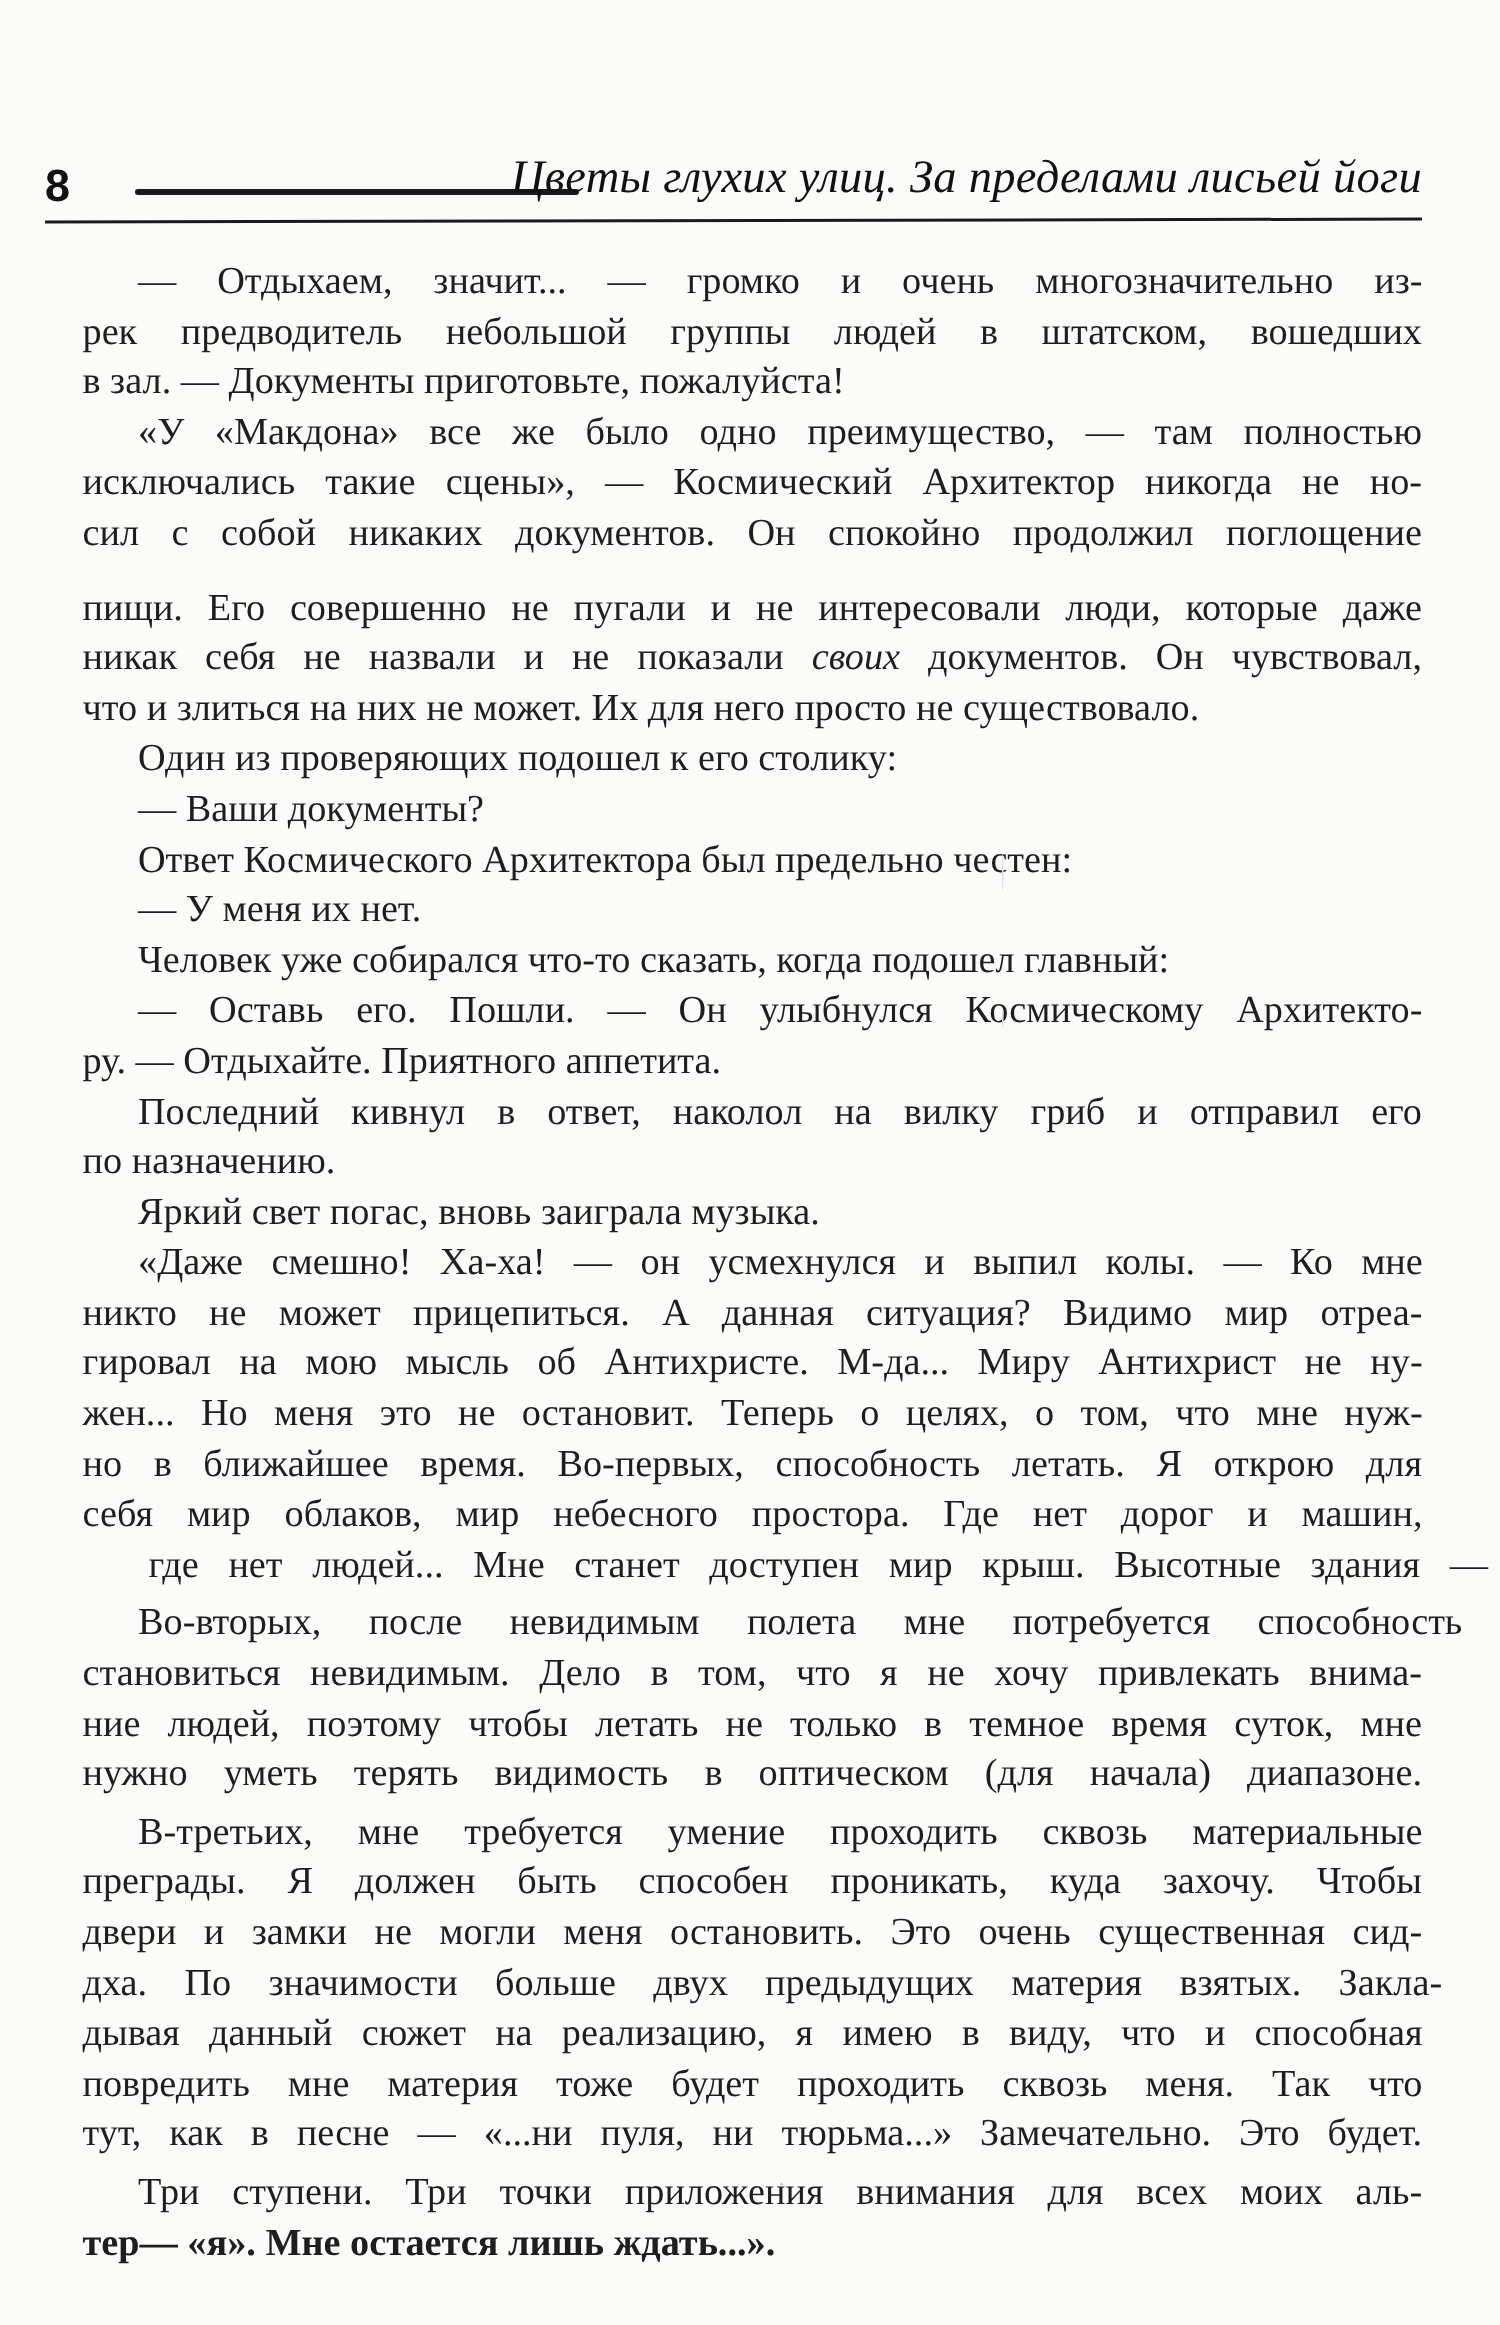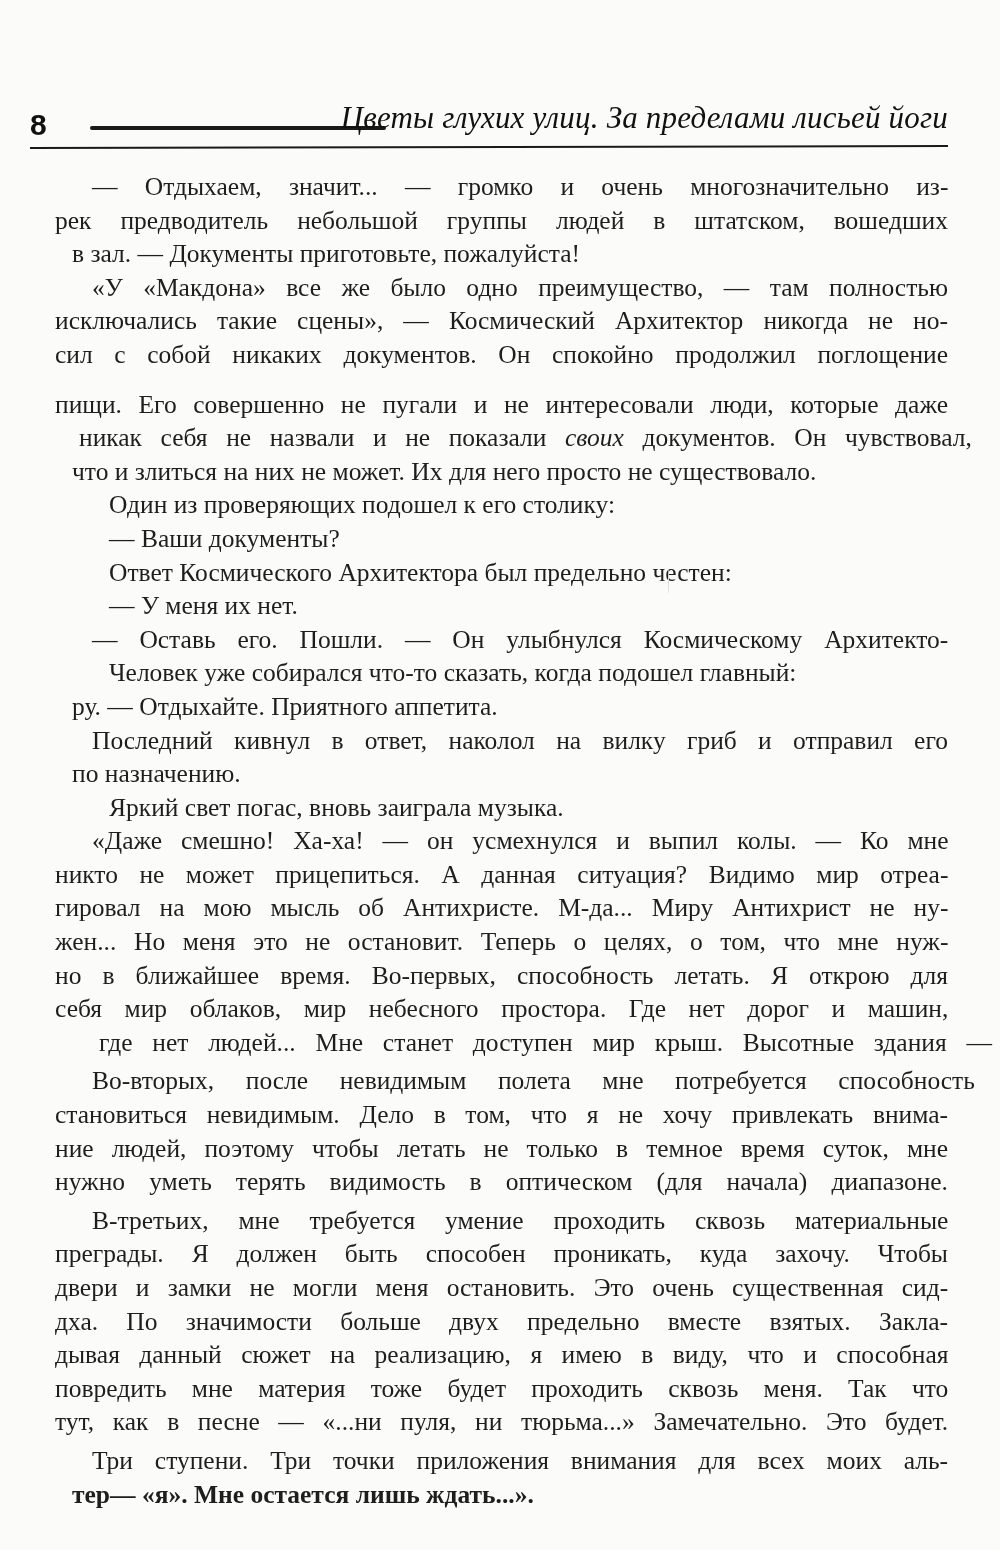--- a/index.html
+++ b/index.html
@@ -81,21 +81,21 @@
       color: #1e1e1e;
     }
     .line {
       display: block;
       white-space: nowrap;
       height: 33.6px;
       text-align-last: justify;
       text-align: justify;
     }
     .line.indent { padding-left: 37px; }
-    .line.last { text-align-last: left; margin-left: 17px; }
+    .line.last { text-align-last: left; }
     .line.gap { margin-top: 5px; }
     .it { font-style: italic; }
     
     .speck {
       position: absolute;
       width: 2px; height: 2px;
       background: #c9c9c9;
       border-radius: 50%;
     }
   </style>
@@ -112,47 +112,47 @@
   </div>
 
   <div class="body-text" id="body-text">
       <span class="line indent" style="display: block; width: auto; word-spacing: 20.88px;">— Отдыхаем, значит... — громко и очень многозначительно из-</span>
       <span class="line" style="display: block; width: auto; word-spacing: 22.57px;">рек предводитель небольшой группы людей в штатском, вошедших</span>
       <span class="line last" style="display: block; width: auto;">в зал. — Документы приготовьте, пожалуйста!</span>
       <span class="line indent" style="display: block; width: auto; word-spacing: 14px;">«У «Макдона» все же было одно преимущество, — там полностью</span>
       <span class="line" style="display: block; width: auto; word-spacing: 13.63px;">исключались такие сцены», — Космический Архитектор никогда не но-</span>
       <span class="line" style="display: block; width: auto; word-spacing: 15.25px;">сил с собой никаких документов. Он спокойно продолжил поглощение</span>
       <span class="line" style="display: block; width: auto; word-spacing: 10.2px; margin-top: 16px;">пищи. Его совершенно не пугали и не интересовали люди, которые даже</span>
-      <span class="line" style="display: block; width: auto; word-spacing: 12.2px; margin-left: 24px;"><span>никак себя не назвали и не показали </span><span class="it">своих</span><span> документов. Он чувствовал,</span></span>
+      <span class="line" style="display: block; width: auto; word-spacing: 12.2px;"><span>никак себя не назвали и не показали </span><span class="it">своих</span><span> документов. Он чувствовал,</span></span>
       <span class="line last" style="display: block; width: auto;">что и злиться на них не может. Их для него просто не существовало.</span>
       <span class="line indent last" style="display: block; width: auto;">Один из проверяющих подошел к его столику:</span>
       <span class="line indent last" style="display: block; width: auto;">— Ваши документы?</span>
       <span class="line indent last" style="display: block; width: auto;">Ответ Космического Архитектора был предельно честен:</span>
       <span class="line indent last" style="display: block; width: auto;">— У меня их нет.</span>
+      <span class="line indent last" style="display: block; width: auto;">Человек уже собирался что-то сказать, когда подошел главный:</span>
       <span class="line indent" style="display: block; width: auto; word-spacing: 15.5px;">— Оставь его. Пошли. — Он улыбнулся Космическому Архитекто-</span>
-      <span class="line indent last" style="display: block; width: auto;">Человек уже собирался что-то сказать, когда подошел главный:</span>
       <span class="line last" style="display: block; width: auto;">ру. — Отдыхайте. Приятного аппетита.</span>
       <span class="line indent" style="display: block; width: auto; word-spacing: 14.9px;">Последний кивнул в ответ, наколол на вилку гриб и отправил его</span>
       <span class="line last" style="display: block; width: auto;">по назначению.</span>
       <span class="line indent last" style="display: block; width: auto;">Яркий свет погас, вновь заиграла музыка.</span>
       <span class="line indent" style="display: block; width: auto; word-spacing: 12.55px;">«Даже смешно! Ха-ха! — он усмехнулся и выпил колы. — Ко мне</span>
       <span class="line" style="display: block; width: auto; word-spacing: 15.11px;">никто не может прицепиться. А данная ситуация? Видимо мир отреа-</span>
       <span class="line" style="display: block; width: auto; word-spacing: 12.6px;">гировал на мою мысль об Антихристе. М-да... Миру Антихрист не ну-</span>
       <span class="line" style="display: block; width: auto; word-spacing: 11.23px;">жен... Но меня это не остановит. Теперь о целях, о том, что мне нуж-</span>
       <span class="line" style="display: block; width: auto; word-spacing: 14.67px;">но в ближайшее время. Во-первых, способность летать. Я открою для</span>
       <span class="line" style="display: block; width: auto; word-spacing: 16.2px;">себя мир облаков, мир небесного простора. Где нет дорог и машин,</span>
       <span class="line" style="display: block; width: auto; word-spacing: 13.4px; margin-left: 44px;">где нет людей... Мне станет доступен мир крыш. Высотные здания —</span>
       <span class="line indent gap" style="display: block; width: auto; word-spacing: 25.17px;">Во-вторых, после невидимым полета мне потребуется способность</span>
       <span class="line" style="display: block; width: auto; word-spacing: 13.3px;">становиться невидимым. Дело в том, что я не хочу привлекать внима-</span>
       <span class="line" style="display: block; width: auto; word-spacing: 11.64px;">ние людей, поэтому чтобы летать не только в темное время суток, мне</span>
       <span class="line" style="display: block; width: auto; word-spacing: 17.63px;">нужно уметь терять видимость в оптическом (для начала) диапазоне.</span>
       <span class="line indent gap" style="display: block; width: auto; word-spacing: 23.5px;">В-третьих, мне требуется умение проходить сквозь материальные</span>
       <span class="line" style="display: block; width: auto; word-spacing: 21.5px;">преграды. Я должен быть способен проникать, куда захочу. Чтобы</span>
       <span class="line" style="display: block; width: auto; word-spacing: 11.9px;">двери и замки не могли меня остановить. Это очень существенная сид-</span>
-      <span class="line" style="display: block; width: auto; word-spacing: 18.5px;">дха. По значимости больше двух предельно вместе взятых. Закла-</span>
+      <span class="line" style="display: block; width: auto; word-spacing: 18.5px;">дха. По значимости больше двух предыдущих материя взятых. Закла-</span>
       <span class="line" style="display: block; width: auto; word-spacing: 13.09px;">дывая данный сюжет на реализацию, я имею в виду, что и способная</span>
       <span class="line" style="display: block; width: auto; word-spacing: 18.89px;">повредить мне материя тоже будет проходить сквозь меня. Так что</span>
       <span class="line" style="display: block; width: auto; word-spacing: 12.27px;">тут, как в песне — «...ни пуля, ни тюрьма...» Замечательно. Это будет.</span>
       <span class="line indent gap" style="display: block; width: auto; word-spacing: 15.44px;">Три ступени. Три точки приложения внимания для всех моих аль-</span>
       <span class="line last" style="display: block; width: auto; font-weight: bold;">тер— «я». Мне остается лишь ждать...».</span>
     </div>
 
   <span class="speck" style="left:600px;top:215px"></span>
   <span class="speck" style="left:668px;top:568px;height:26px;width:1px;background:#ddd"></span>
   <span class="speck" style="left:668px;top:672px;height:14px;width:1px;background:#ddd"></span>

